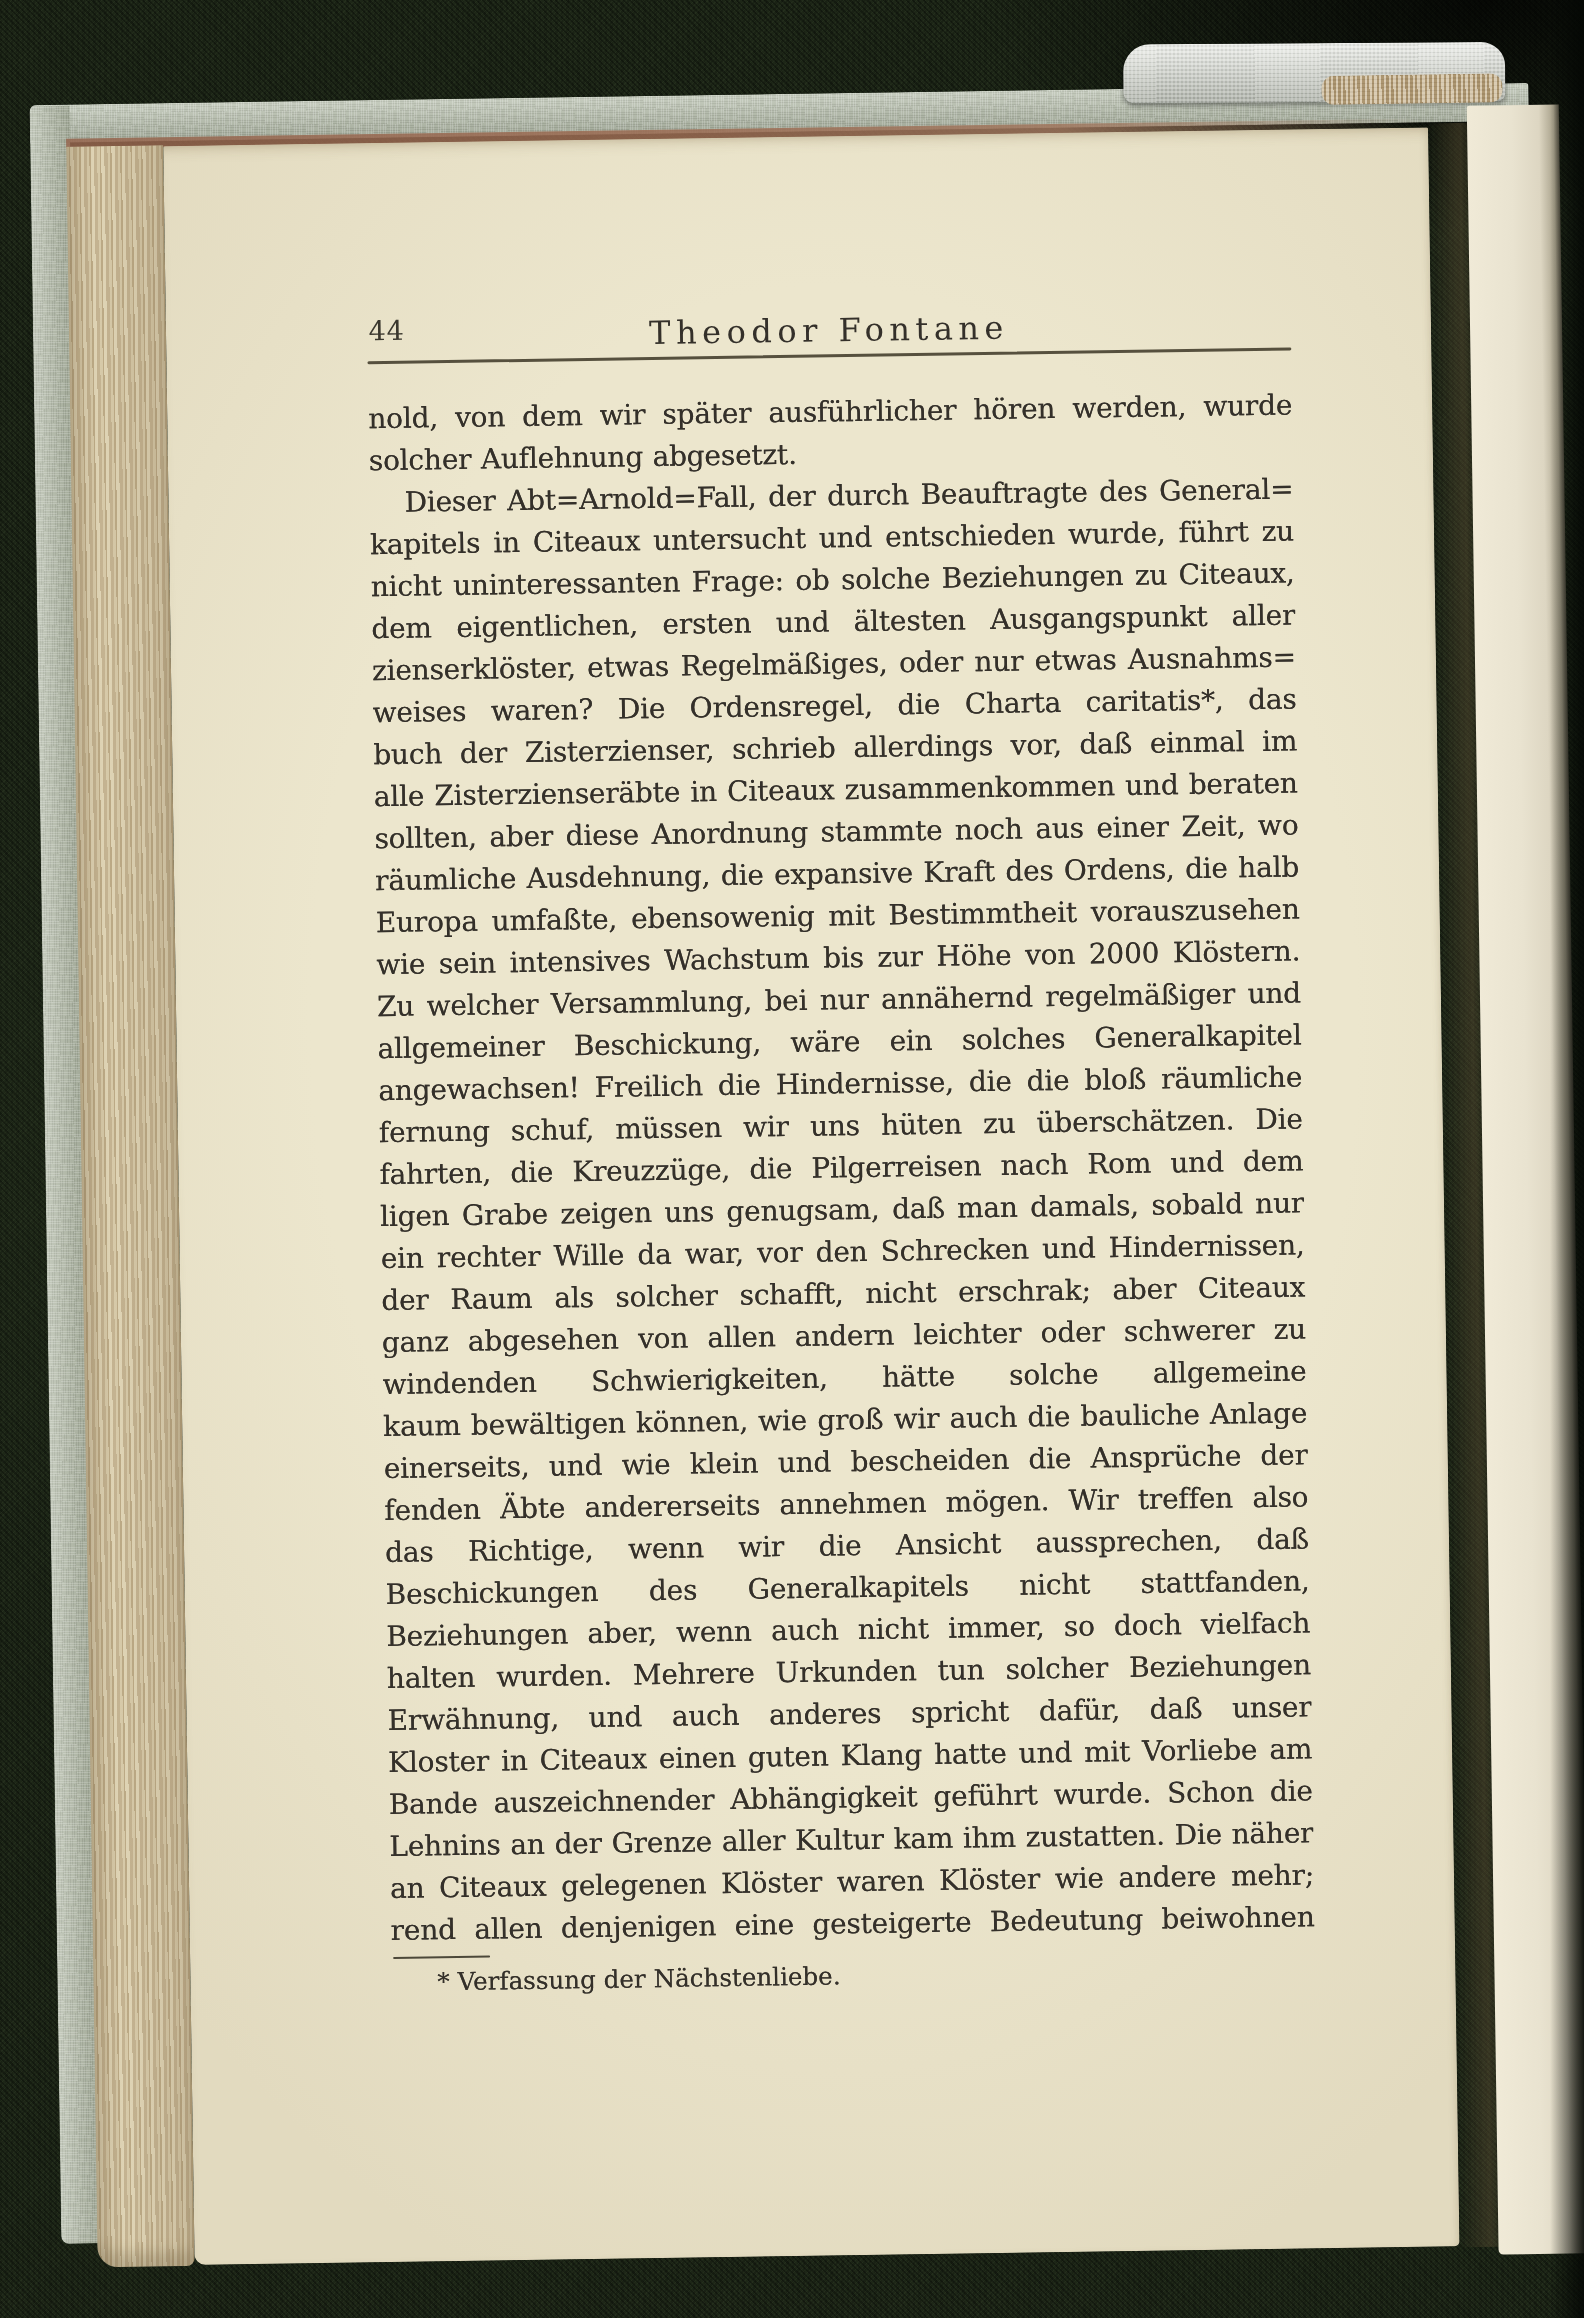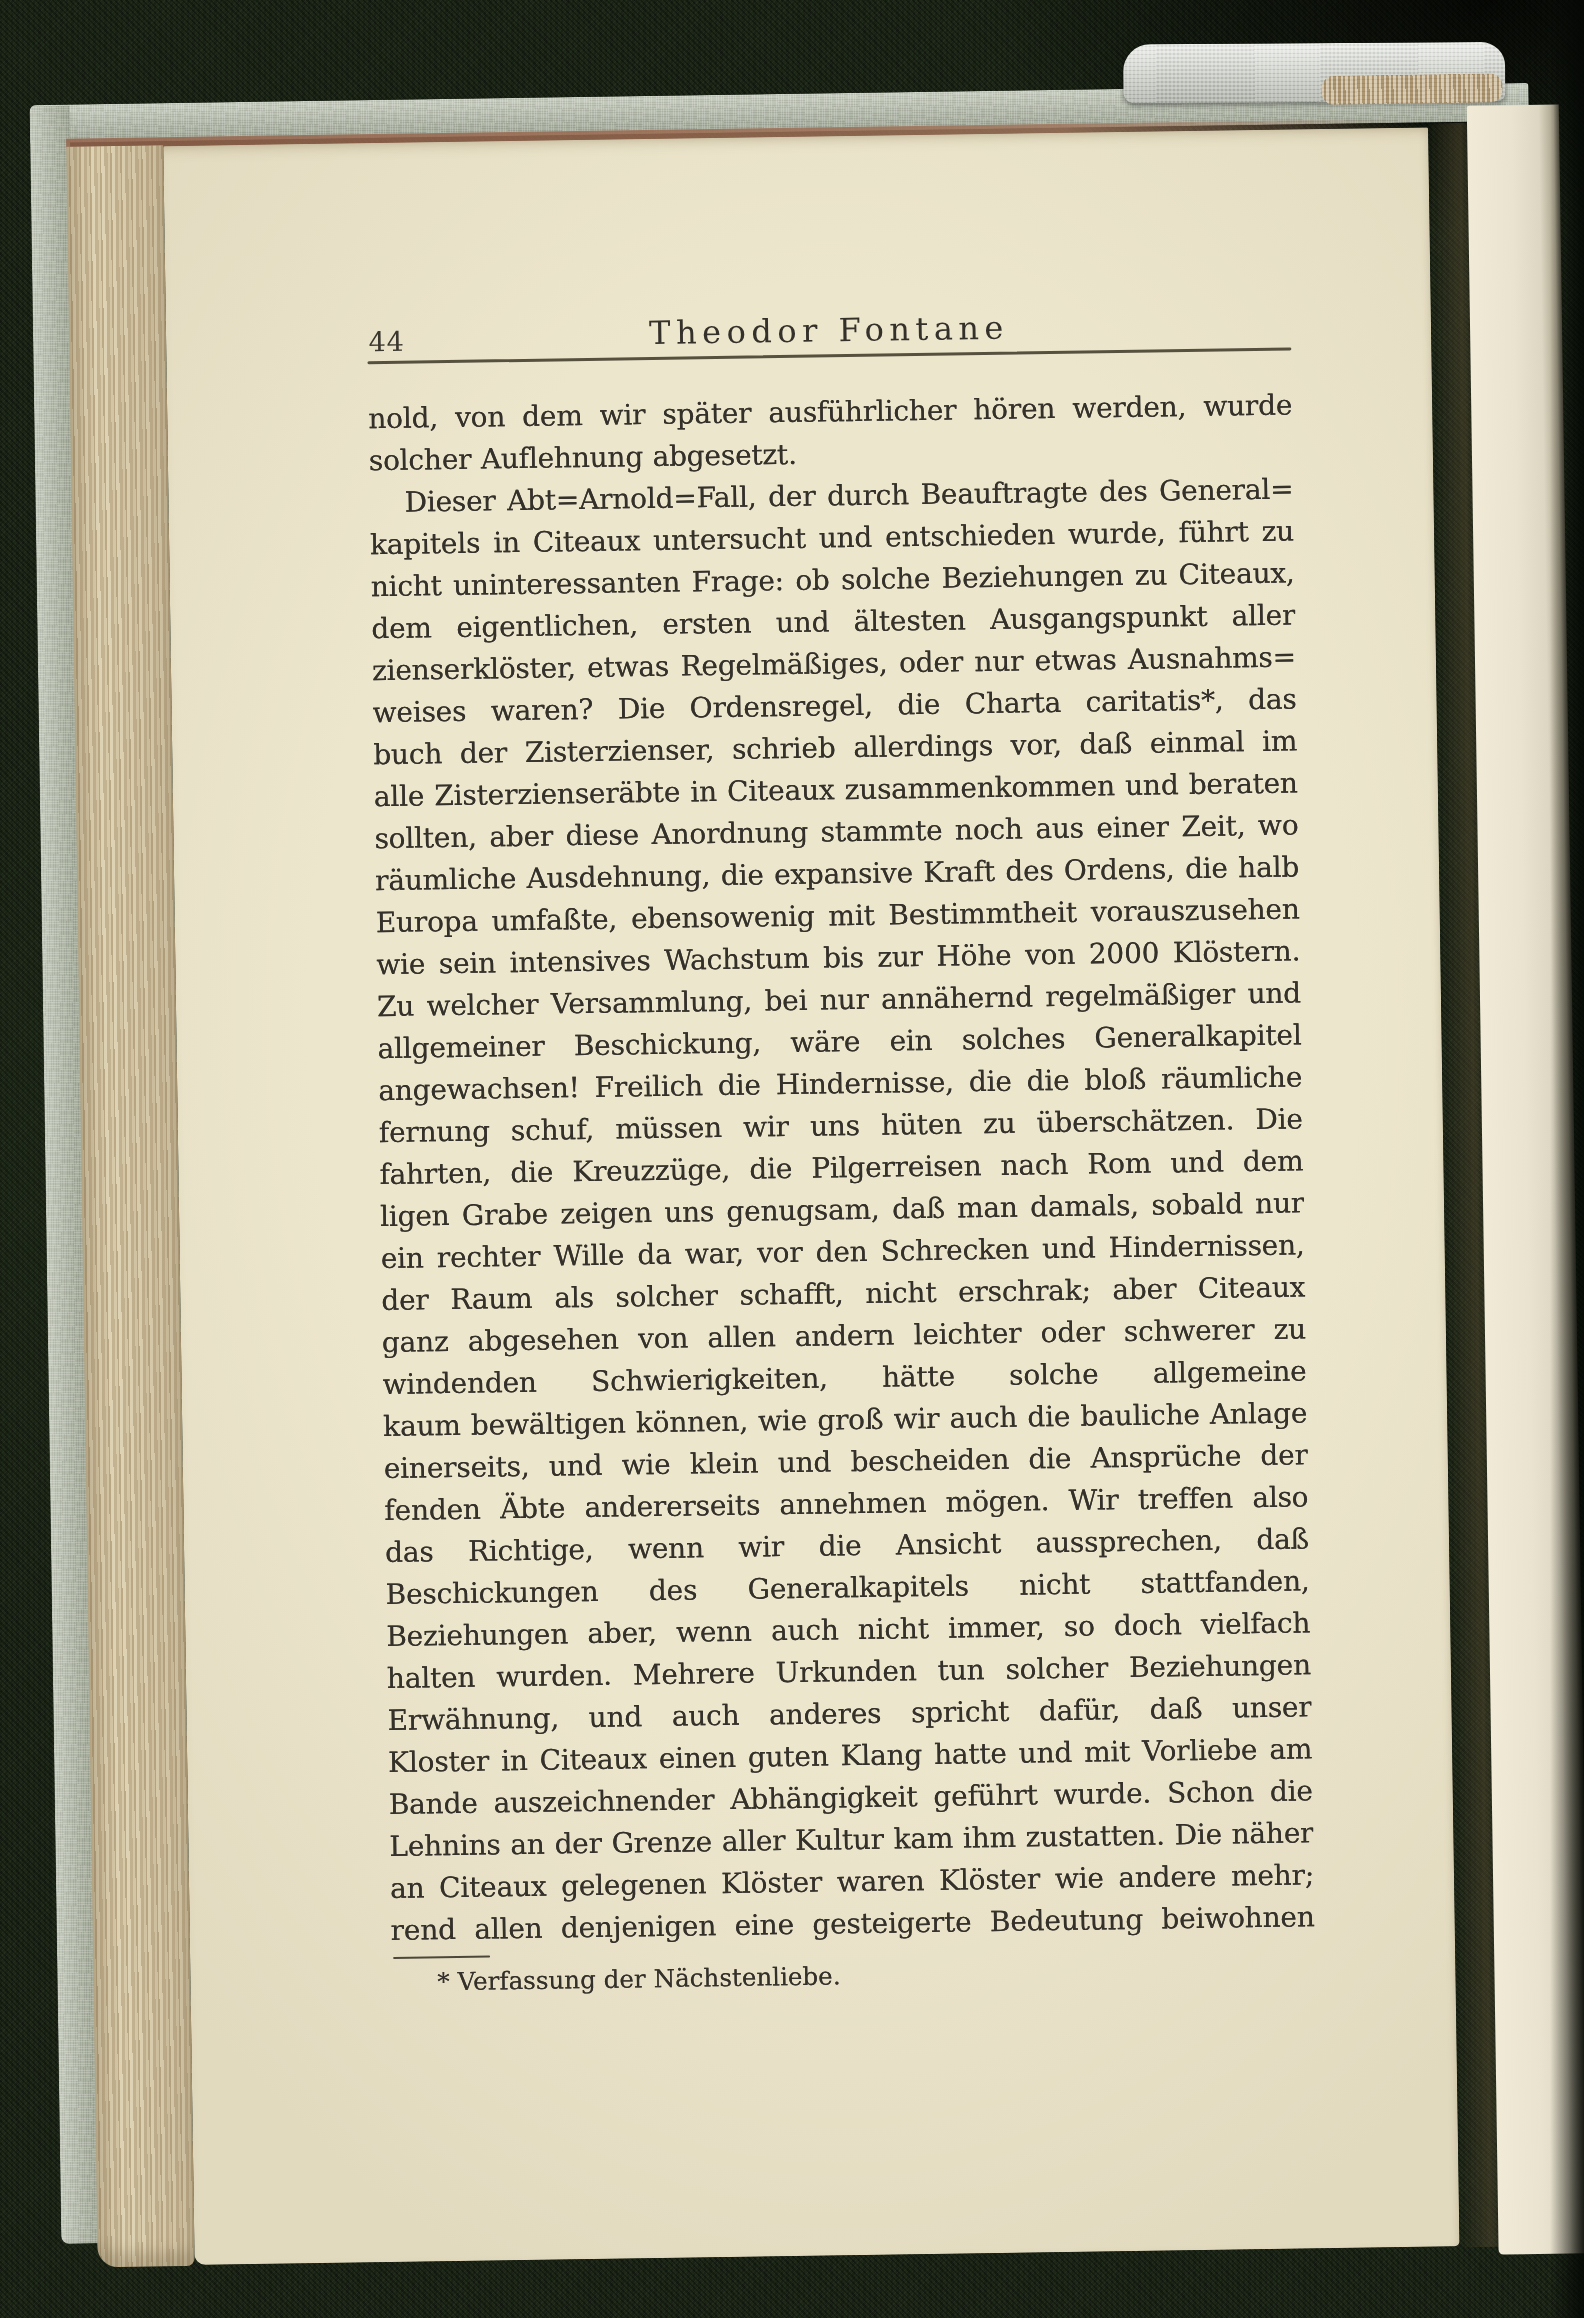--- a/index.html
+++ b/index.html
@@ -94,21 +94,21 @@
   }
 
   
   .text-area{
     position:absolute;left:201px;top:158px;width:924px;
     font-family:"DejaVu Serif","Liberation Serif",serif;
     color:#34302a;
   }
   .header-row{position:relative;height:57px;}
   .page-number{
-    position:absolute;left:1.6px;bottom:1px;
+    position:absolute;left:1.6px;bottom:12px;
     font-size:27px;letter-spacing:0.8px;color:#3a372e;
   }
   .running-header{
     position:absolute;left:50%;transform:translateX(-50%);bottom:1.6px;
     font-size:32px;letter-spacing:5.5px;white-space:nowrap;color:#34302a;
   }
   .head-rule{height:2.4px;background:#56503e;margin-top:3.2px;border-radius:1.6px;}
   .text-block{margin-top:34px;}
   .tline{
     font-size:28px;line-height:42px;height:42px;overflow:hidden;

